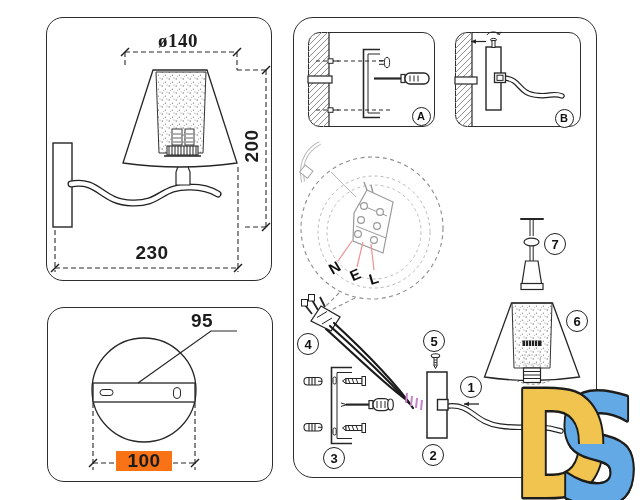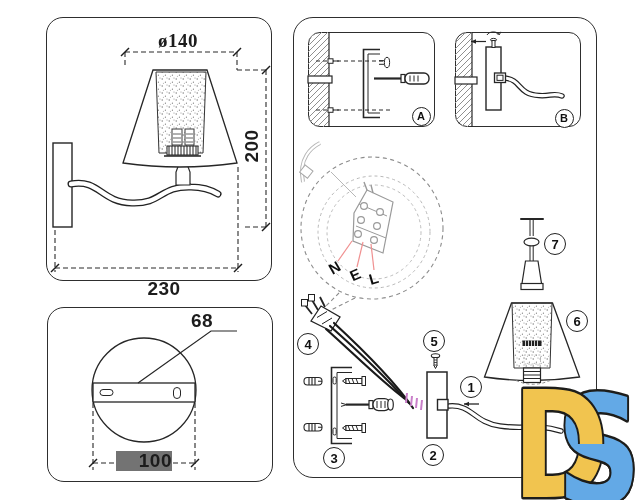--- a/index.html
+++ b/index.html
@@ -3,21 +3,21 @@
 <meta charset="utf-8">
 <style>
   html,body{margin:0;padding:0;}
   body{width:643px;height:500px;position:relative;background:#ffffff;overflow:hidden;
        font-family:"Liberation Sans",sans-serif;}
   .panel{position:absolute;box-sizing:border-box;border:1.6px solid #2e2e2e;border-radius:17px;background:transparent;}
   .subpanel{position:absolute;box-sizing:border-box;border:1.4px solid #2e2e2e;border-radius:12px;}
   svg{position:absolute;left:0;top:0;}
   .dim{position:absolute;font-weight:600;font-size:19px;color:#1c1c1c;text-align:center;letter-spacing:.5px;line-height:20px;}
   .dim.rot{transform:rotate(-90deg);}
-  .dim.bg{background:#737373;text-align:right;}
+  .dim.bg{background:#f97316;}
   .circ{position:absolute;box-sizing:border-box;width:22px;height:22px;border:1.4px solid #222;border-radius:50%;
         background:#fff;display:flex;align-items:center;justify-content:center;
         font-weight:600;font-size:13px;color:#111;}
   .circ.small{width:19px;height:19px;font-size:11px;font-weight:700;}
   .nel{position:absolute;font-weight:700;font-size:15px;color:#0e0e0e;}
 </style>
 </head>
 <body>
 
 <div class="panel" style="left:46px;top:17px;width:226px;height:264px;"></div>
@@ -276,22 +276,22 @@
     <g clip-path="url(#sclip)">
       <g transform="scale(0.78,1)">
         <text x="714" y="503" font-size="150" fill="#63A9E6">S</text>
       </g>
     </g>
   </g>
 </svg>
 
 <div class="dim" style="left:146px;top:31px;width:64px;font-family:Liberation Serif, serif;">ø140</div>
 <div class="dim rot" style="left:224px;top:136px;width:56px;">200</div>
-<div class="dim" style="left:132px;top:243px;width:64px;margin-top:36px;">230</div>
-<div class="dim" style="left:180px;top:311px;width:44px;">68</div>
+<div class="dim" style="left:120px;top:243px;width:64px;">230</div>
+<div class="dim" style="left:180px;top:311px;width:44px;">95</div>
 <div class="dim bg" style="left:116px;top:451px;width:56px;">100</div>
 
 <div class="circ small" style="left:411.5px;top:106.5px;">A</div>
 <div class="circ small" style="left:554.5px;top:108.5px;">B</div>
 
 <div class="nel" style="left:329px;top:259px;transform:rotate(-30deg);">N</div>
 <div class="nel" style="left:350px;top:266px;transform:rotate(-24deg);">E</div>
 <div class="nel" style="left:369px;top:270px;transform:rotate(-16deg);">L</div>
 
 <div class="circ" style="left:460px;top:376px;">1</div>

